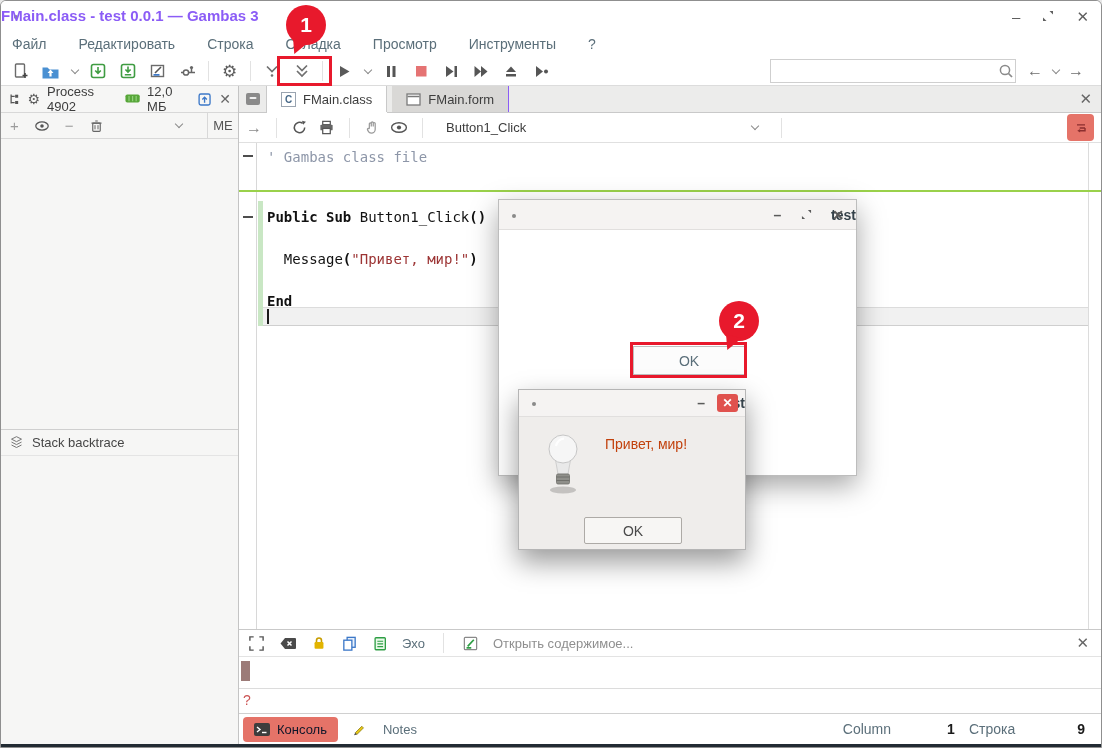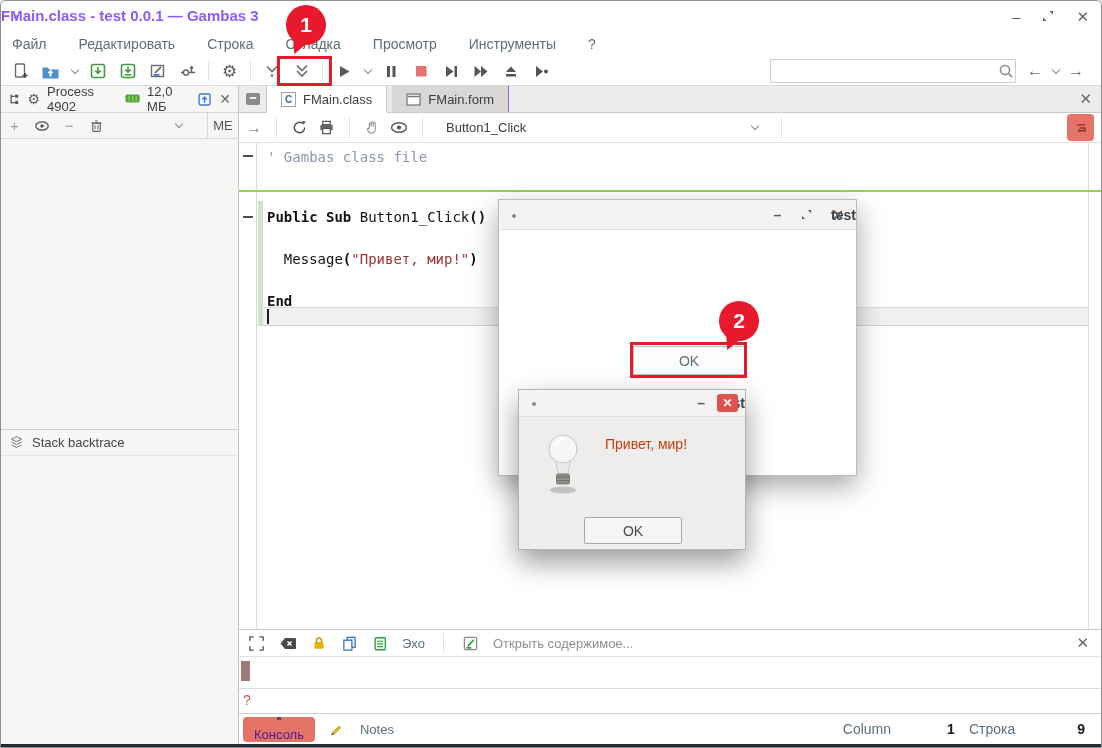--- a/index.html
+++ b/index.html
@@ -123,21 +123,21 @@
   .conout { position:absolute; top:571px; left:0; right:0; height:32px; background:#fff;
             border-bottom:1px solid #dcdcdc; }
   .conblock { position:absolute; left:2px; top:4px; width:9px; height:20px; background:#9c7b78; }
   .conprompt { position:absolute; top:603px; left:0; right:0; height:25px; background:#fff;
                border-bottom:1px solid #d0d0d0; font-size:14px; color:#cc5555; padding:3px 0 0 4px; }
 
   
   .sbar { position:absolute; top:628px; left:0; right:0; bottom:0; background:#fff;
           display:flex; align-items:center; padding:0 2px; }
   .console-tab { height:25px; background:#e57368; border-radius:4px; display:flex; align-items:center;
-                 gap:7px; padding:0 11px; color:#4c1d95; font-size:13px; margin-left:2px;flex-direction:column; }
+                 gap:7px; padding:0 11px; color:#0f172a; font-size:13px; margin-left:2px; }
   .notes-tab { display:flex; align-items:center; gap:17px; padding:0 13px; color:#5b6f7a; font-size:13px; }
   .pos-group { margin-left:auto; display:flex; align-items:center; padding-right:14px;
                font-size:14px; color:#5b6f7a; }
   .pos-val { font-weight:bold; color:#1a1a1a; }
 
   .bottom-strip { position:absolute; left:0; right:0; bottom:0; height:3px; background:#222b33; z-index:30; }
 
   
   .hl-rect { position:absolute; border:3px solid #e8192c; z-index:9; }
   .badge { position:absolute; width:40px; height:40px; background:#e8192c; border-radius:50%;

